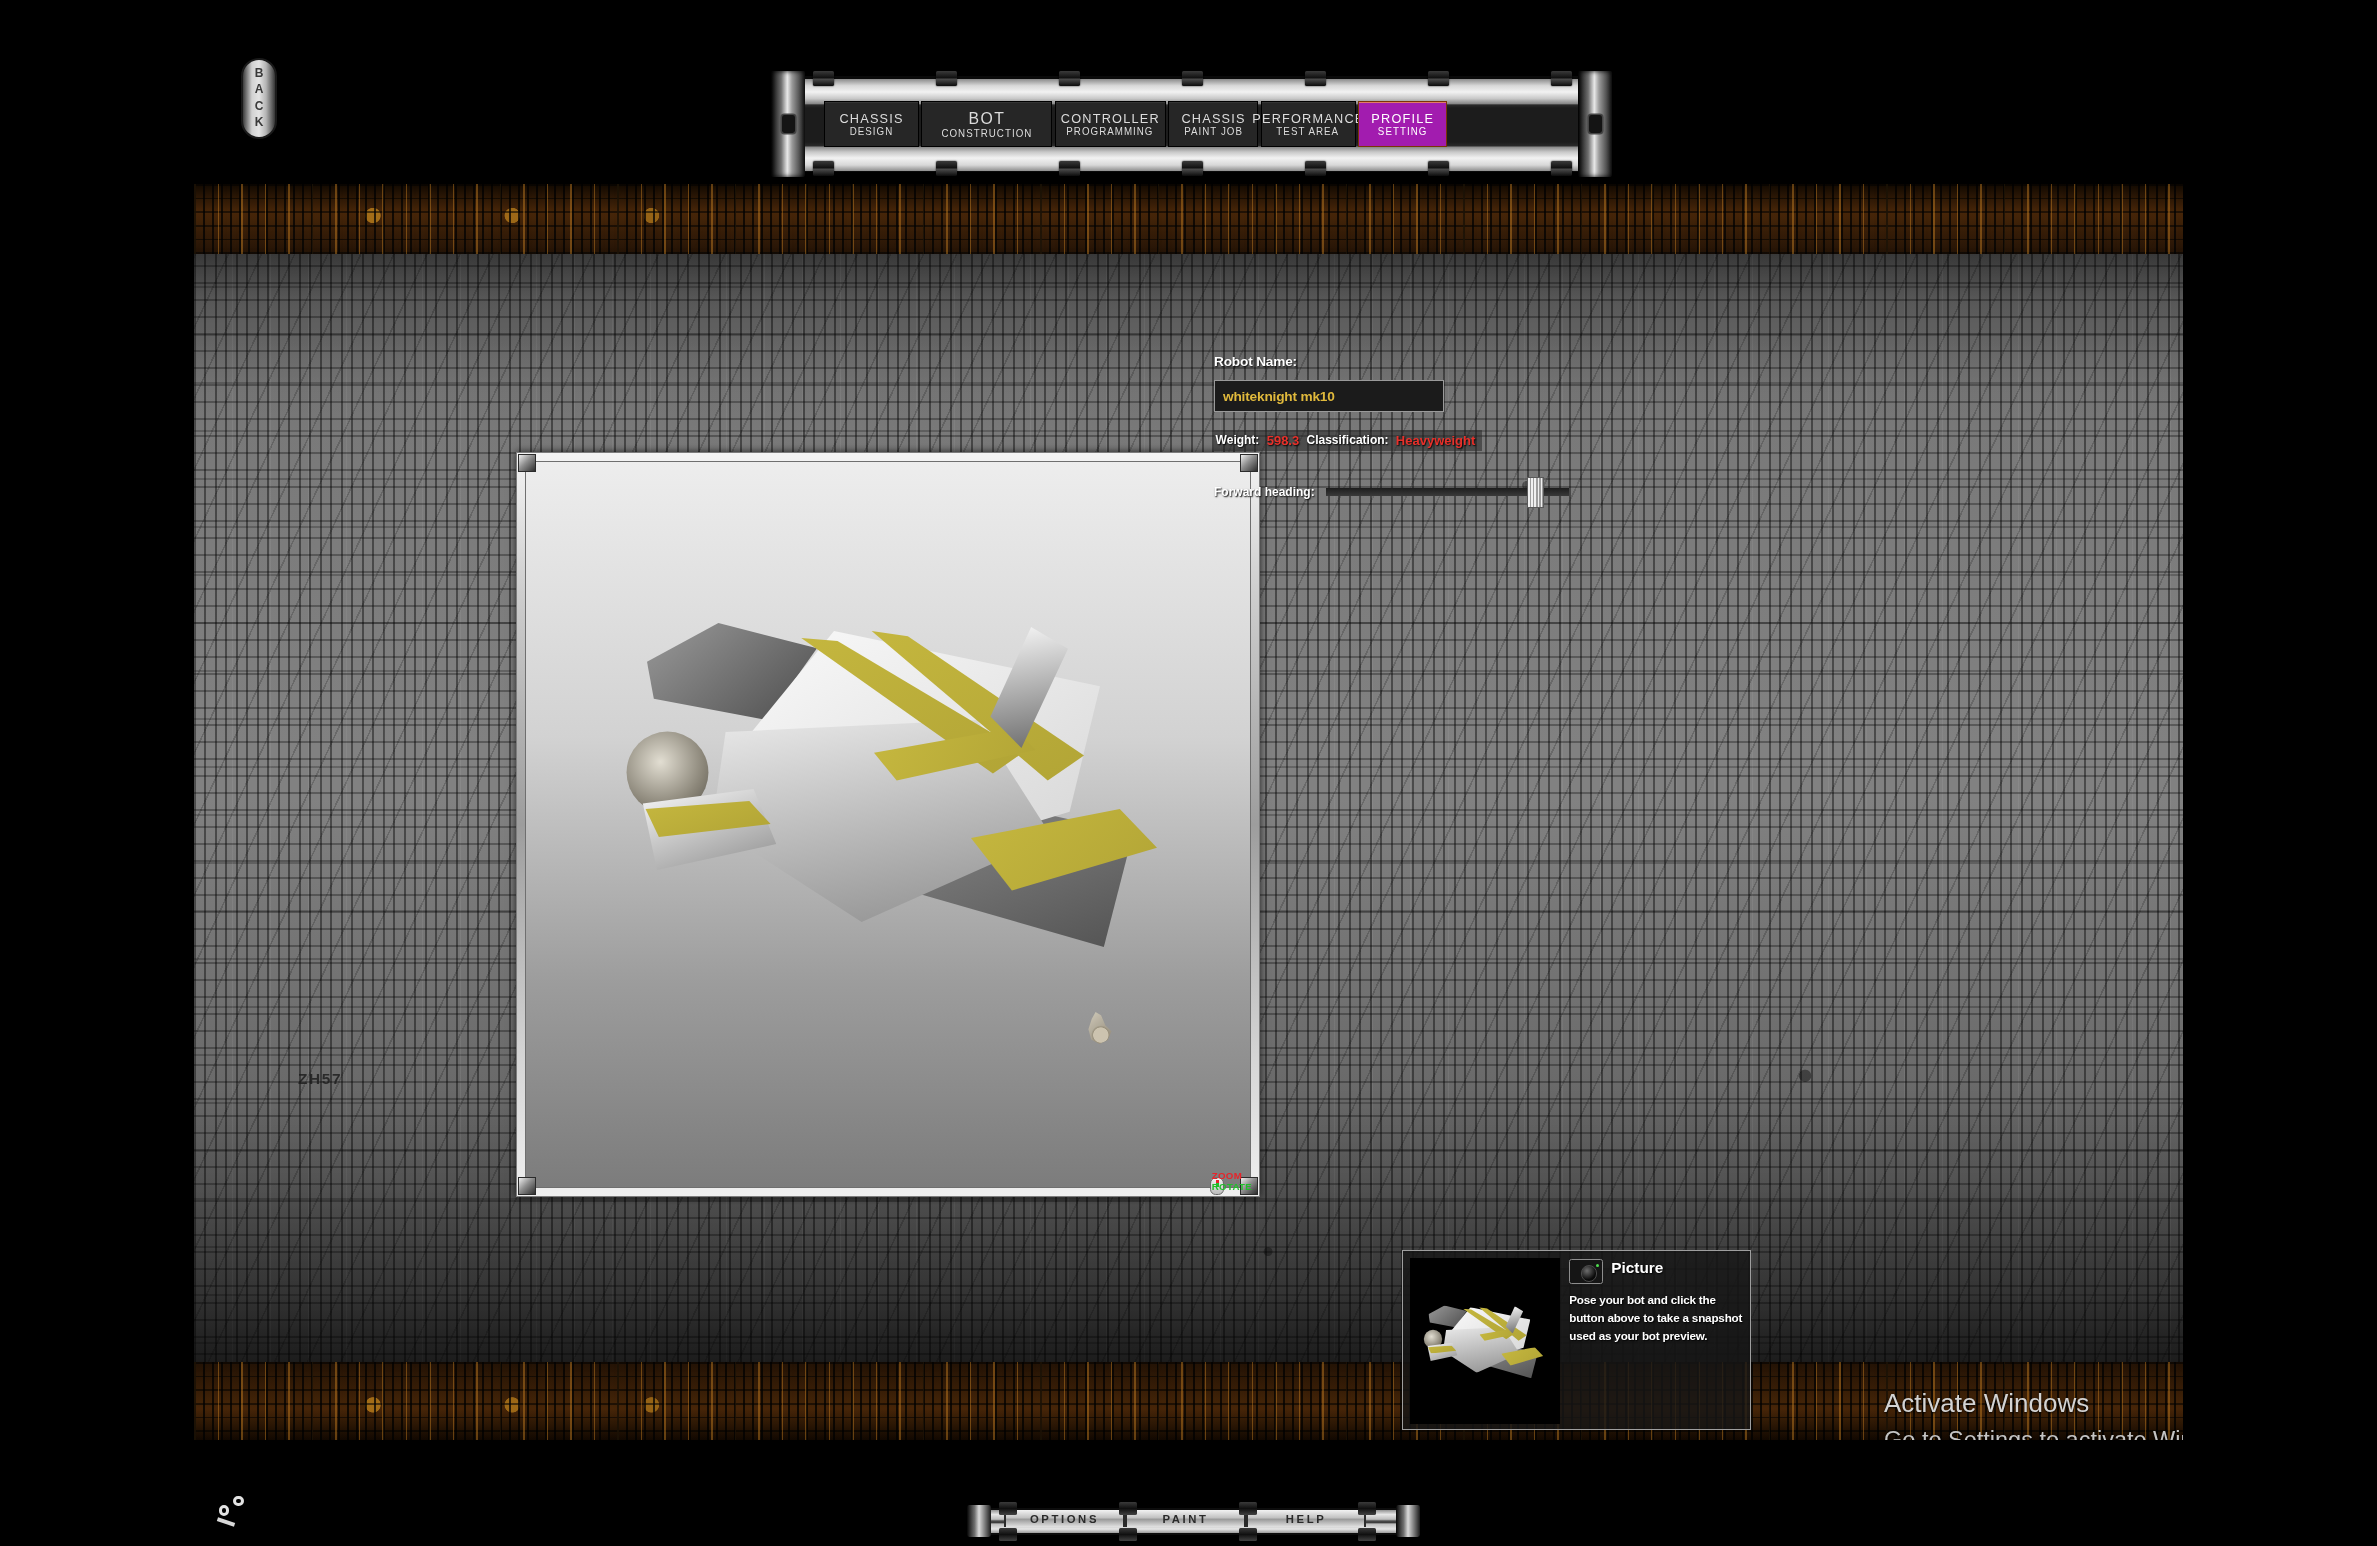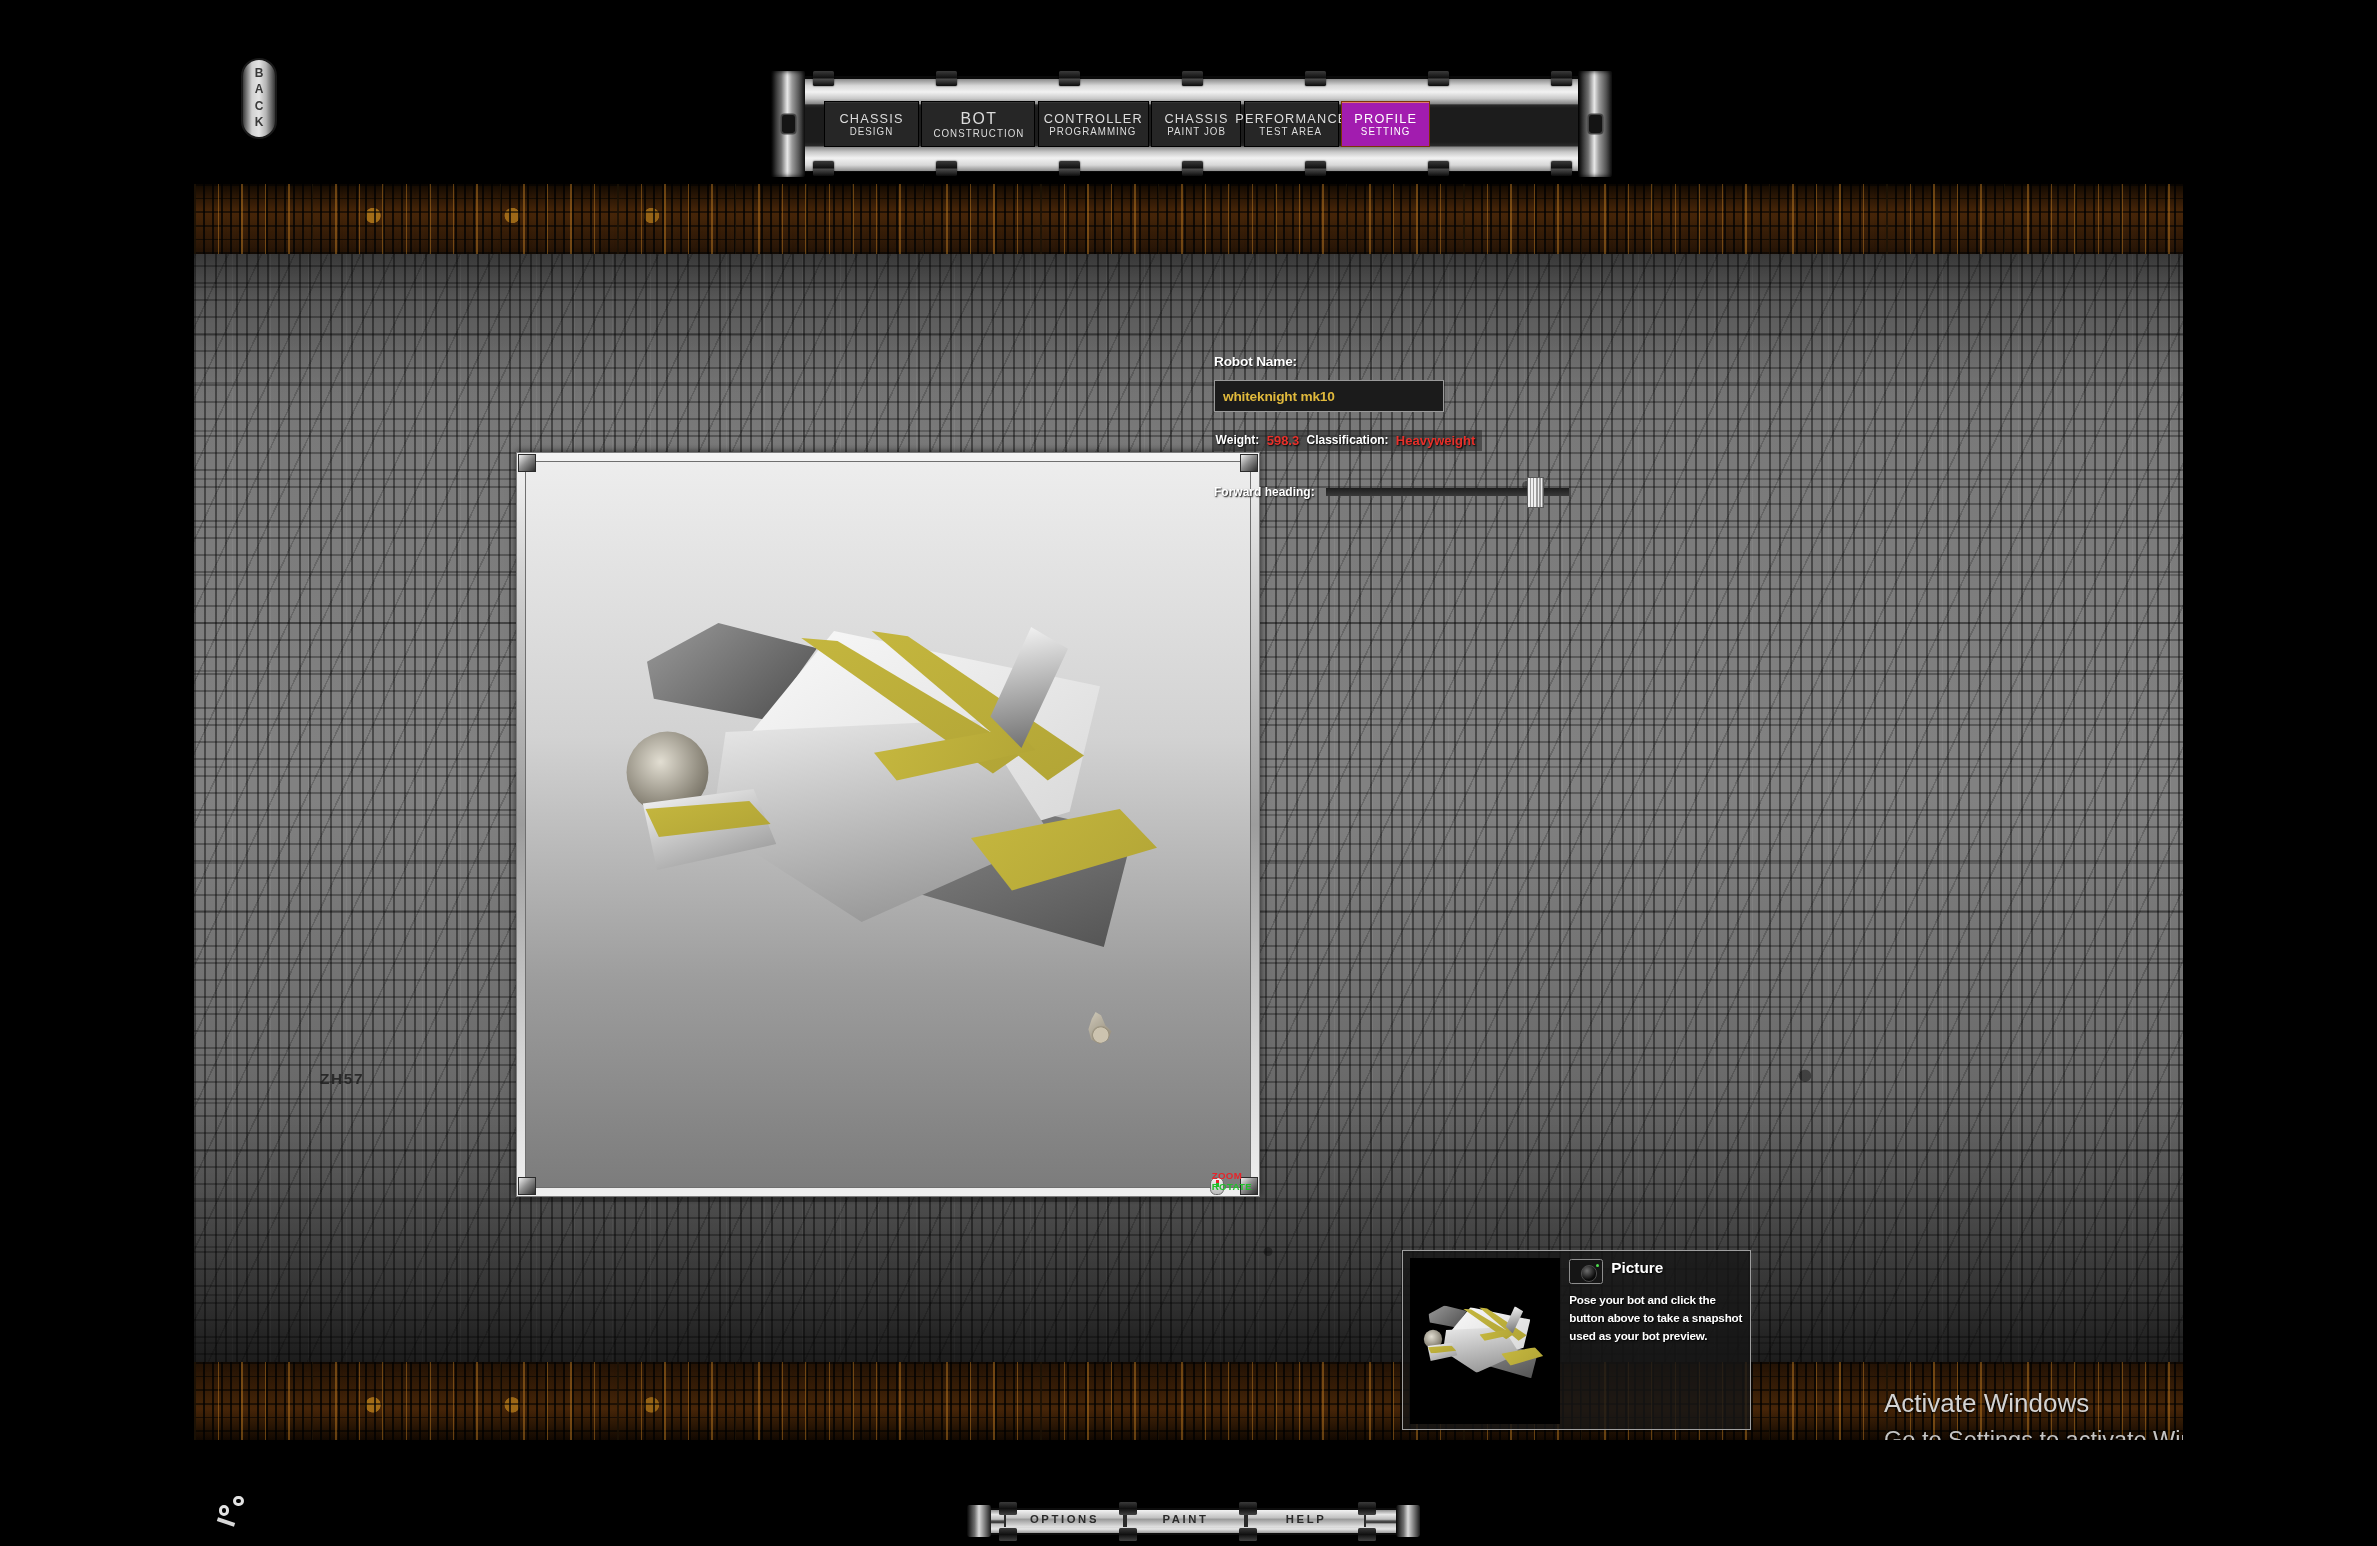--- a/index.html
+++ b/index.html
@@ -100,21 +100,21 @@
       repeating-linear-gradient(90deg, rgba(232,150,40,.40) 0 1.6px, transparent 1.6px 23.5px),
       repeating-linear-gradient(0deg, rgba(0,0,0,.55) 0 1.6px, transparent 1.6px 13.7px),
       radial-gradient(circle at 9% 45%, rgba(205,140,30,.75) 0 7.3px, transparent 8px),
       radial-gradient(circle at 16% 45%, rgba(205,140,30,.70) 0 7.3px, transparent 8px),
       radial-gradient(circle at 23% 45%, rgba(205,140,30,.65) 0 7.3px, transparent 8px),
       linear-gradient(to bottom,#120901,#4a2708 40%,#231204);
     opacity:.95;
   }
   .amber.top { top:0; }
   .amber.bot { bottom:0; height:78px; transform:scaleY(-1); }
-  .zh57 { position:absolute; left:126px; top:886px; font-size:15.4px; font-weight:bold;
+  .zh57 { position:absolute; left:104px; top:886px; font-size:15.4px; font-weight:bold;
           color:rgba(30,30,30,.85); letter-spacing:1.6px; }
 
   
   #viewport { position:absolute; left:322px; top:268px; width:744px; height:745px; }
   .vp-frame {
     position:absolute; inset:0; padding:9px;
     background:linear-gradient(to bottom,#f4f4f4,#cfcfcf 18%,#9d9d9d 50%,#d6d6d6 82%,#efefef);
     border:0.8px solid #7d7d7d; box-shadow:0 0 8px rgba(0,0,0,.75);
   }
   .vp-inner { position:absolute; left:9px; top:9px; right:9px; bottom:9px;
@@ -244,21 +244,21 @@
         <div class="bolt top" style="left: 657px;"></div>
         <div class="bolt bot" style="left: 657px;"></div>
         <div class="bolt top" style="left: 780px;"></div>
         <div class="bolt bot" style="left: 780px;"></div>
       </div>
     <div id="tabs">
         <div class="tab" style="width: 95px;">
           <div class="l1">CHASSIS</div>
           <div class="l2">DESIGN</div>
         </div>
-        <div class="tab big" style="width: 114px;">
+        <div class="tab big" style="width: 131px;">
           <div class="l1">BOT</div>
           <div class="l2">CONSTRUCTION</div>
         </div>
         <div class="tab" style="width: 111px;">
           <div class="l1">CONTROLLER</div>
           <div class="l2">PROGRAMMING</div>
         </div>
         <div class="tab" style="width: 90px;">
           <div class="l1">CHASSIS</div>
           <div class="l2">PAINT JOB</div>

